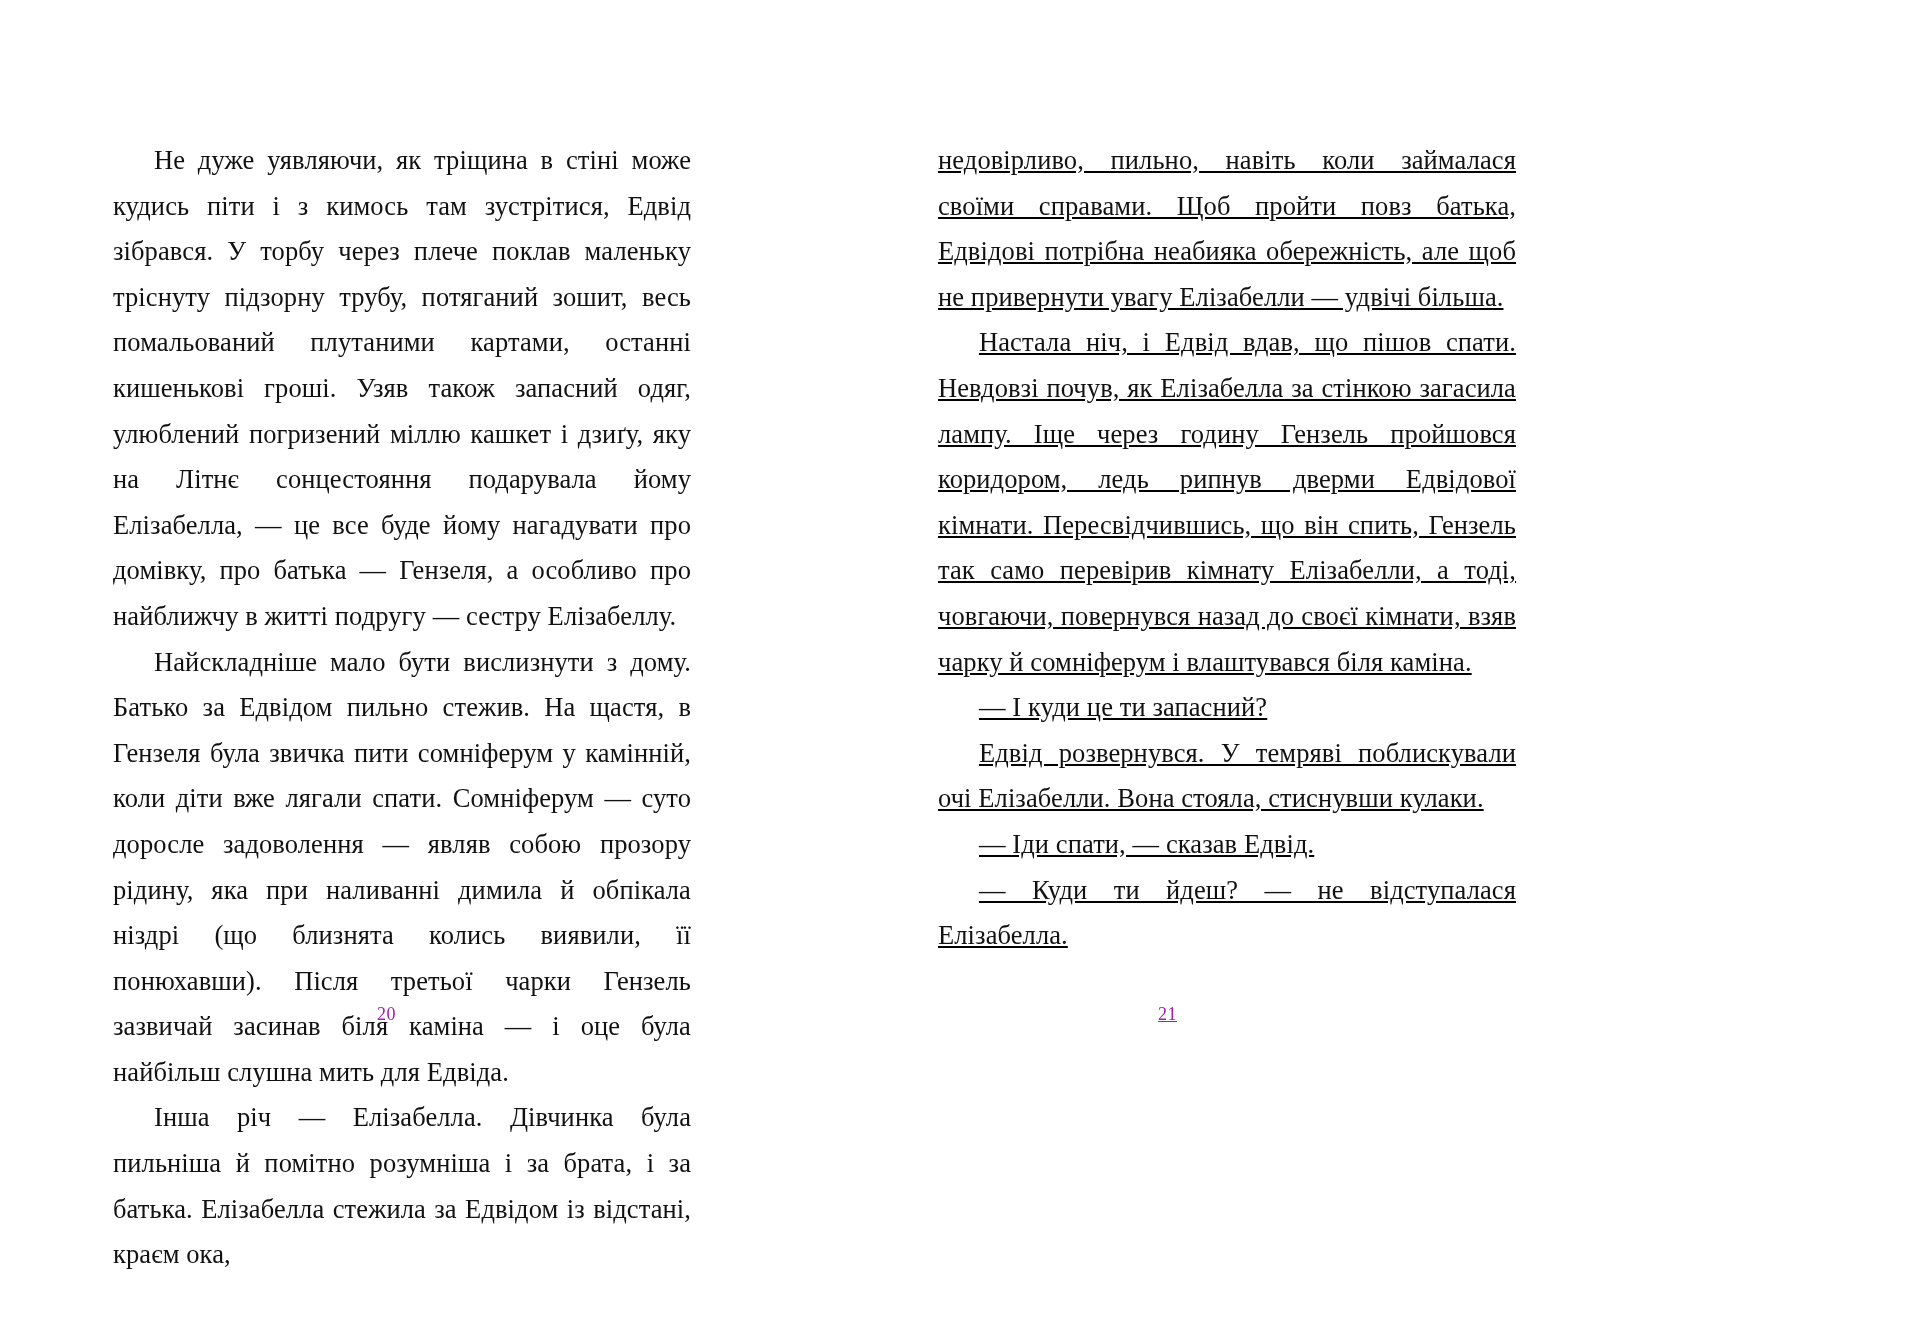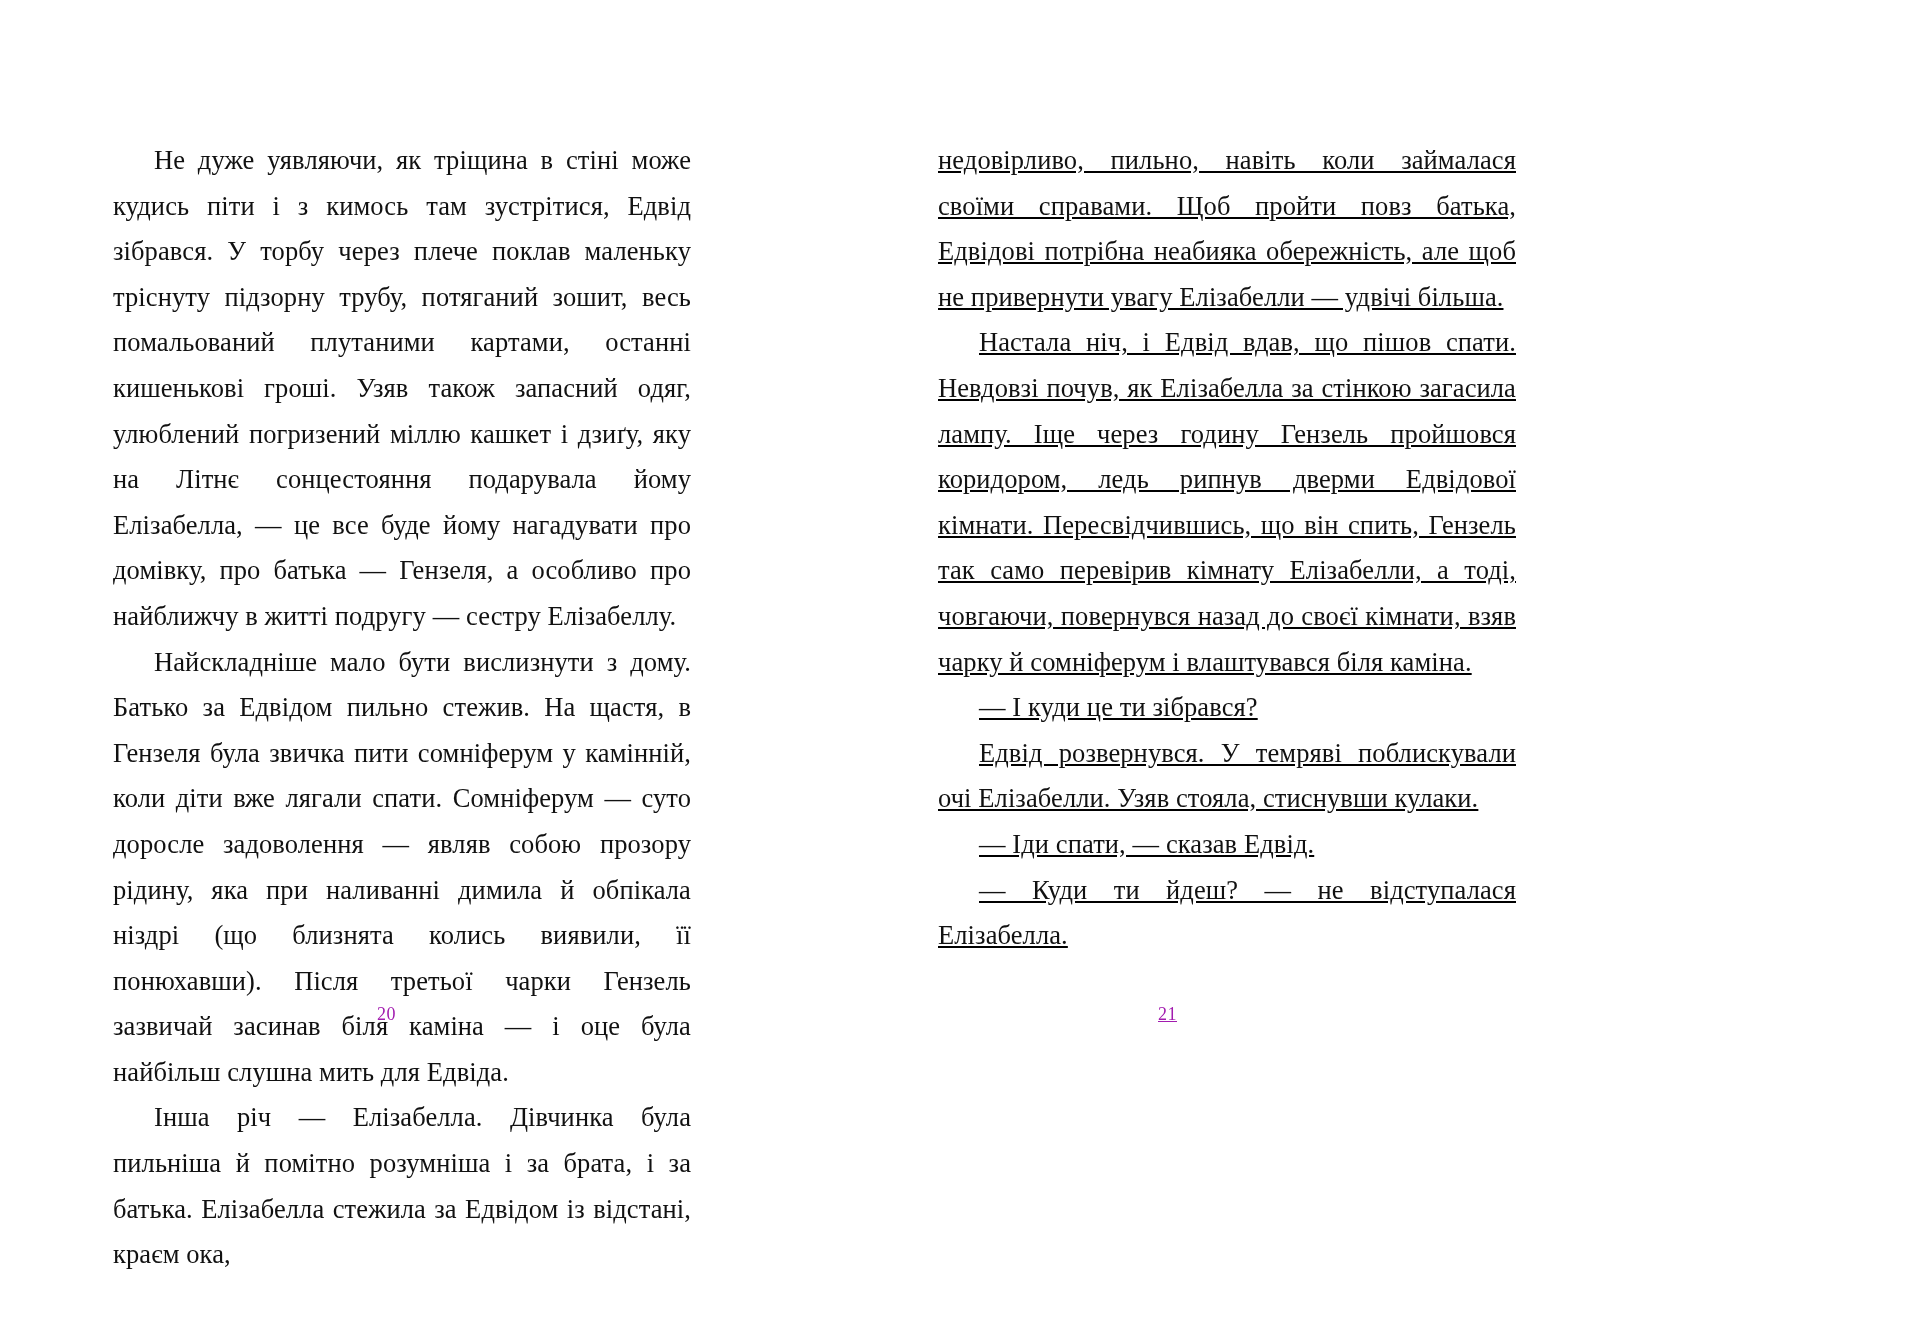--- a/index.html
+++ b/index.html
@@ -93,21 +93,21 @@
       <p class="body-text indent">Найскладніше мало бути вислизнути з дому. Батько за Едвідом пильно стежив. На щастя, в Гензеля була звичка пити сомніферум у камінній, коли діти вже лягали спати. Сомніферум — суто доросле задоволення — являв собою прозору рідину, яка при наливанні димила й обпікала ніздрі (що близнята колись виявили, її понюхавши). Після третьої чарки Гензель зазвичай засинав біля каміна — і оце була найбільш слушна мить для Едвіда.</p>
       <p class="body-text indent">Інша річ — Елізабелла. Дівчинка була пильніша й помітно розумніша і за брата, і за батька. Елізабелла стежила за Едвідом із відстані, краєм ока,</p>
     </div>
     <div class="folio folio-left">20</div>
   </div>
 
   <div class="page page-right">
     <div class="text-block">
       <p class="body-text">недовірливо, пильно, навіть коли займалася своїми справами. Щоб пройти повз батька, Едвідові потрібна неабияка обережність, але щоб не привернути увагу Елізабелли — удвічі більша.</p>
       <p class="body-text indent">Настала ніч, і Едвід вдав, що пішов спати. Невдовзі почув, як Елізабелла за стінкою загасила лампу. Іще через годину Гензель пройшовся коридором, ледь рипнув дверми Едвідової кімнати. Пересвідчившись, що він спить, Гензель так само перевірив кімнату Елізабелли, а тоді, човгаючи, повернувся назад до своєї кімнати, взяв чарку й сомніферум і влаштувався біля каміна.</p>
-      <p class="body-text indent">— І куди це ти зібрався?</p>
-      <p class="body-text indent">Едвід розвернувся. У темряві поблискували очі Елізабелли. Узяв стояла, стиснувши кулаки.</p>
+      <p class="body-text indent">— І куди це ти запасний?</p>
+      <p class="body-text indent">Едвід розвернувся. У темряві поблискували очі Елізабелли. Вона стояла, стиснувши кулаки.</p>
       <p class="body-text indent">— Іди спати, — сказав Едвід.</p>
       <p class="body-text indent">— Куди ти йдеш? — не відступалася Елізабелла.</p>
     </div>
     <div class="folio folio-right">21</div>
   </div>
 
 </div>
 
 </body></html>

